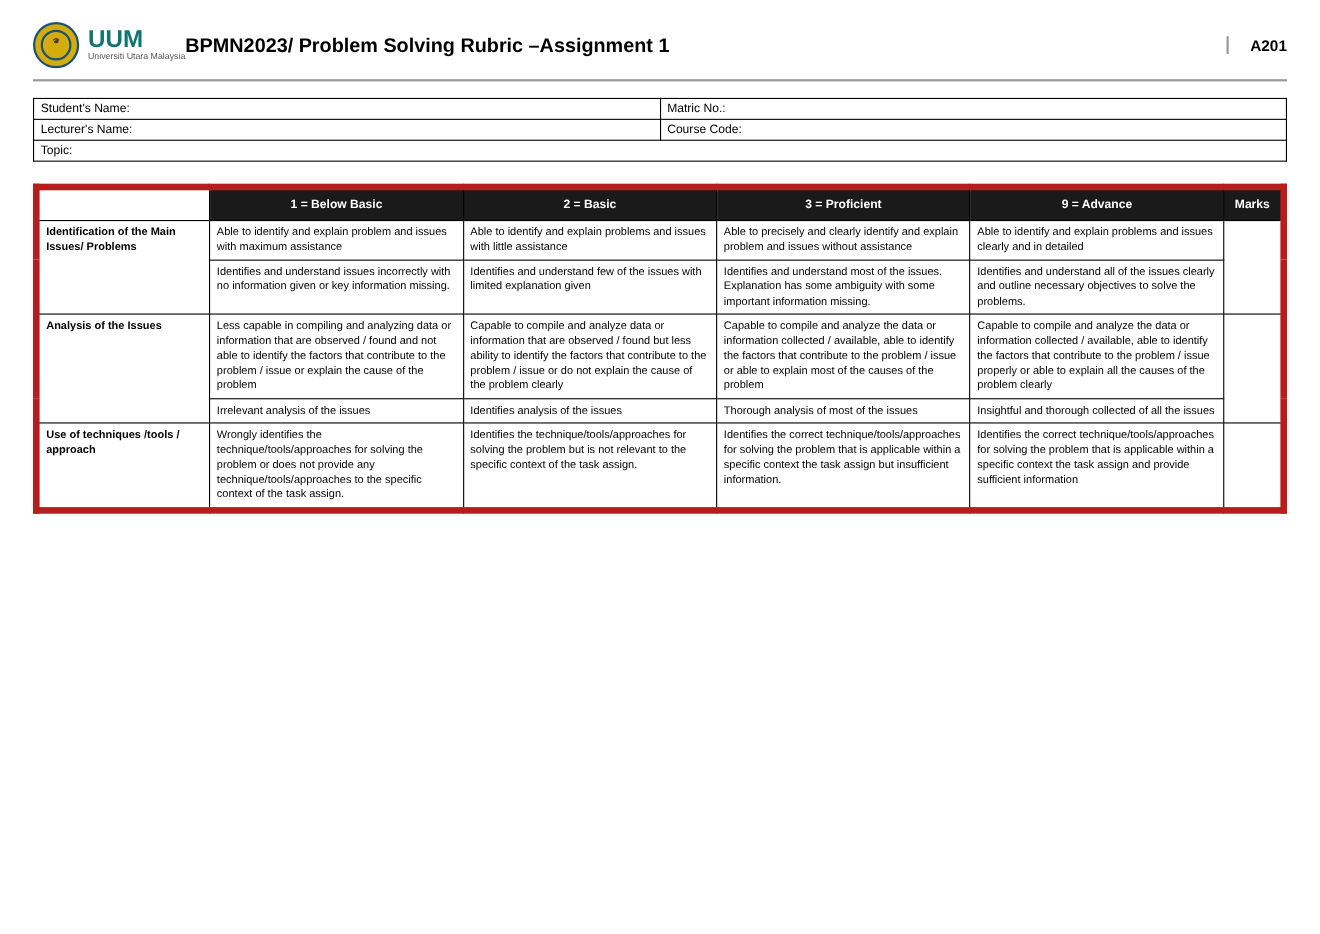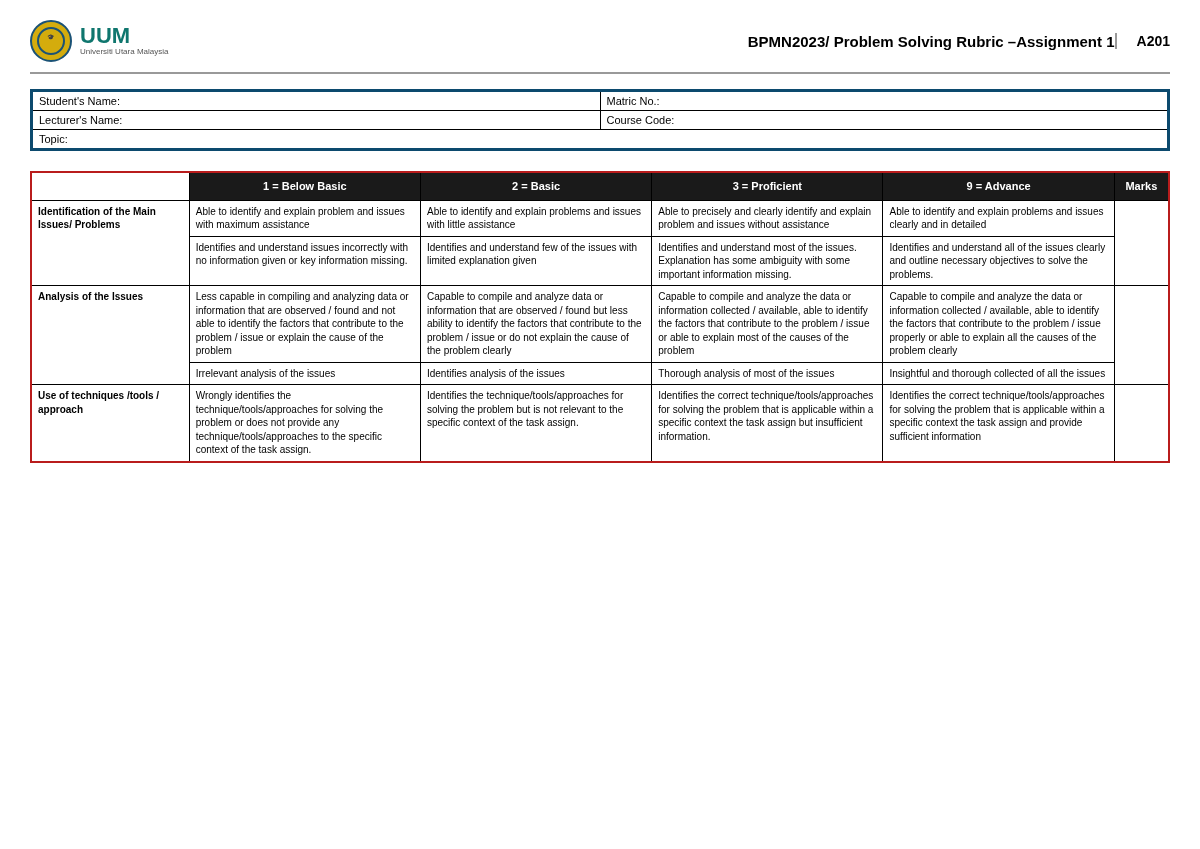--- a/index.html
+++ b/index.html
@@ -47,48 +47,48 @@
       color: #0f766e;
       line-height: 1;
     }
     .logo-subtext {
       font-size: 8px;
       color: #555;
       line-height: 1.2;
     }
     .header-title {
       flex: 1;
-      text-align: right;
-      font-size: 15px;
+      text-align: left;
+      font-size: 18px;
       font-weight: bold;
     }
     .header-code {
       font-size: 14px;
       font-weight: bold;
       color: #000;
       padding-left: 20px;
       border-left: 2px solid #999;
     }
     
     .info-table {
       width: 100%;
       border-collapse: collapse;
       margin-bottom: 20px;
-      border: 3px solid #0c4a6e;
+      border: 1px solid #0c4a6e;
     }
     .info-table td {
       border: 1px solid #000;
       padding: 3px 6px;
       font-size: 11px;
     }
     
     .rubric-table {
       width: 100%;
       border-collapse: collapse;
-      border: 2px solid #b91c1c;
+      border: 6px solid #b91c1c;
     }
     .rubric-table th, .rubric-table td {
       border: 1px solid #000;
       padding: 4px 6px;
       vertical-align: top;
       font-size: 10px;
       line-height: 1.35;
     }
     .rubric-table thead th {
       background: #1a1a1a;

